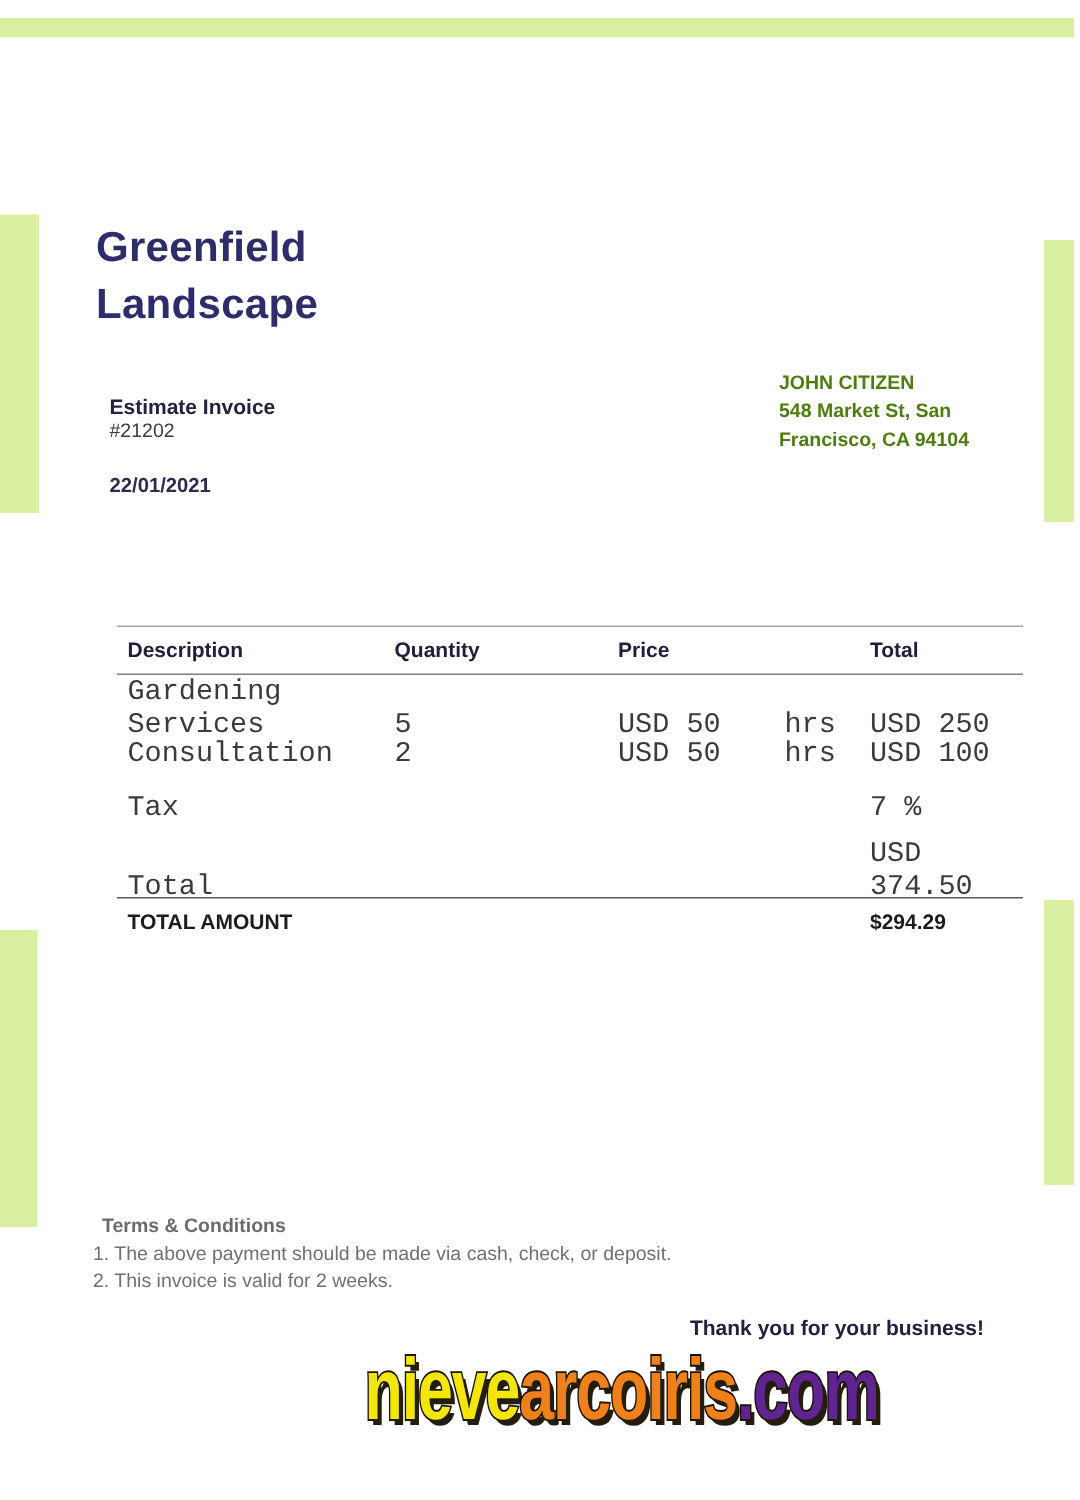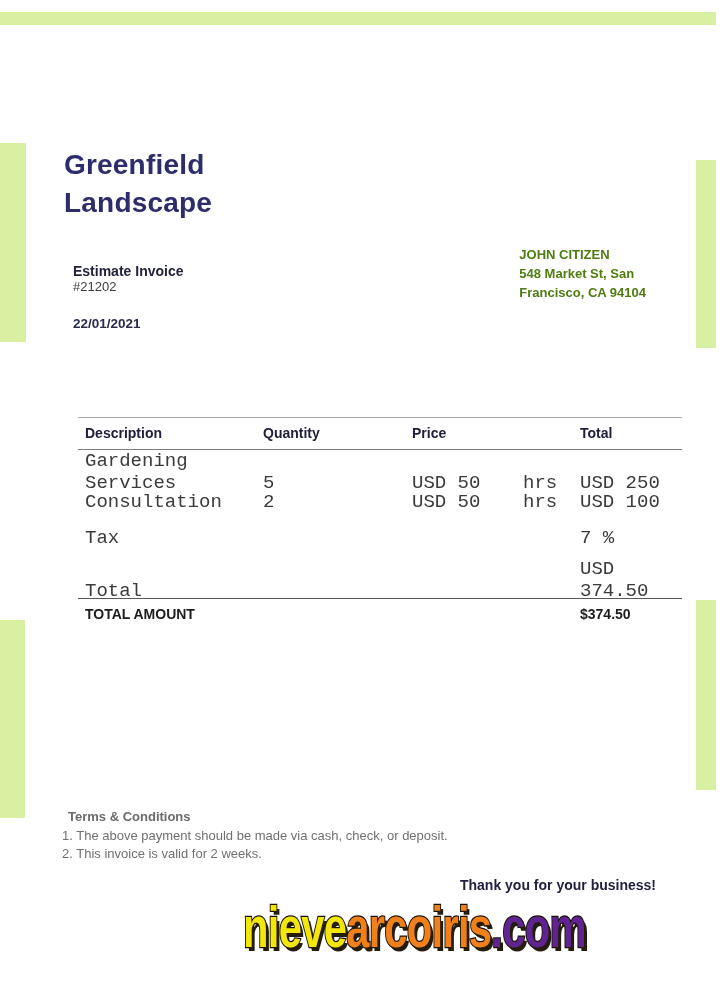--- a/index.html
+++ b/index.html
@@ -124,21 +124,21 @@
       <div>USD 374.50</div>
     </div>
 
     <div class="total-line"></div>
 
     <div class="row grand">
       <div>TOTAL AMOUNT</div>
       <div></div>
       <div></div>
       <div></div>
-      <div>$374.50</div>
+      <div>$294.29</div>
     </div>
   </div>
 
   <div class="terms">
     <div class="heading">Terms &amp; Conditions</div>
     <div class="item">1. The above payment should be made via cash, check, or deposit.</div>
     <div class="item">2. This invoice is valid for 2 weeks.</div>
   </div>
 
   <div class="thanks">Thank you for your business!</div>

